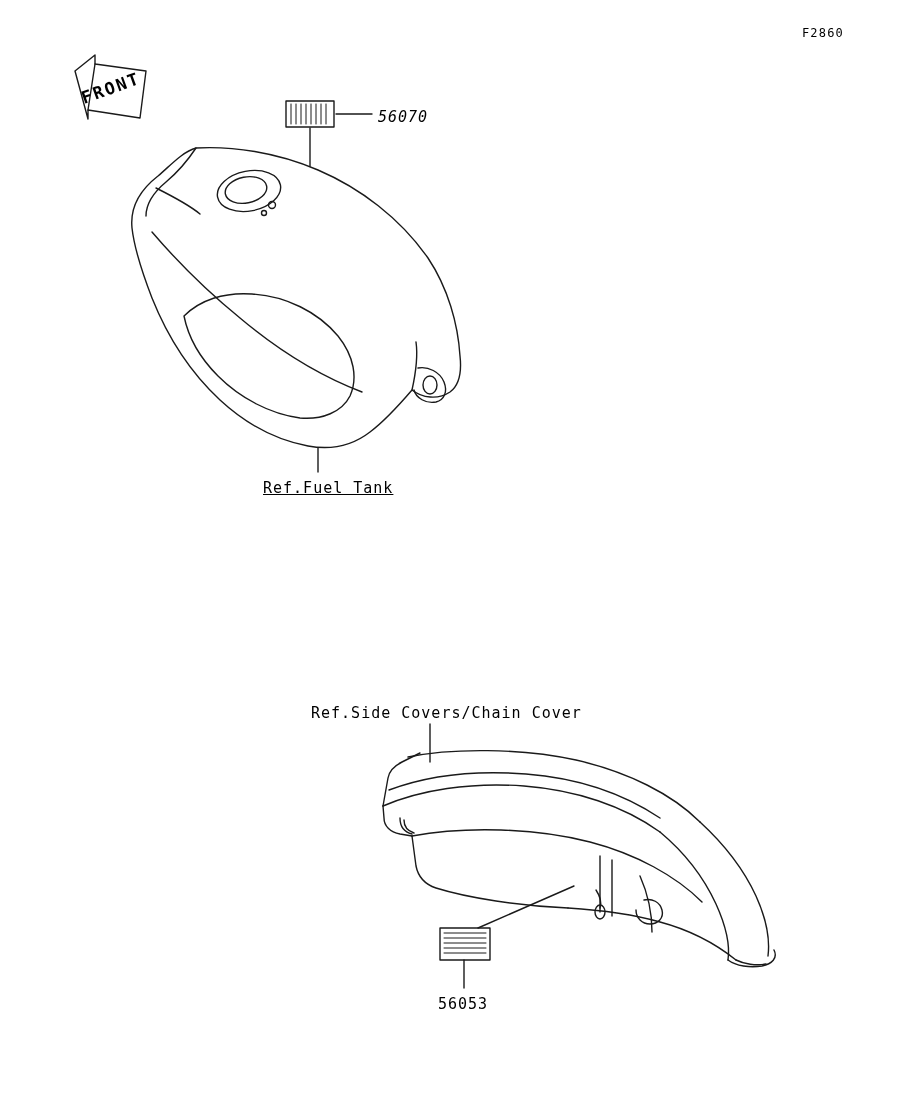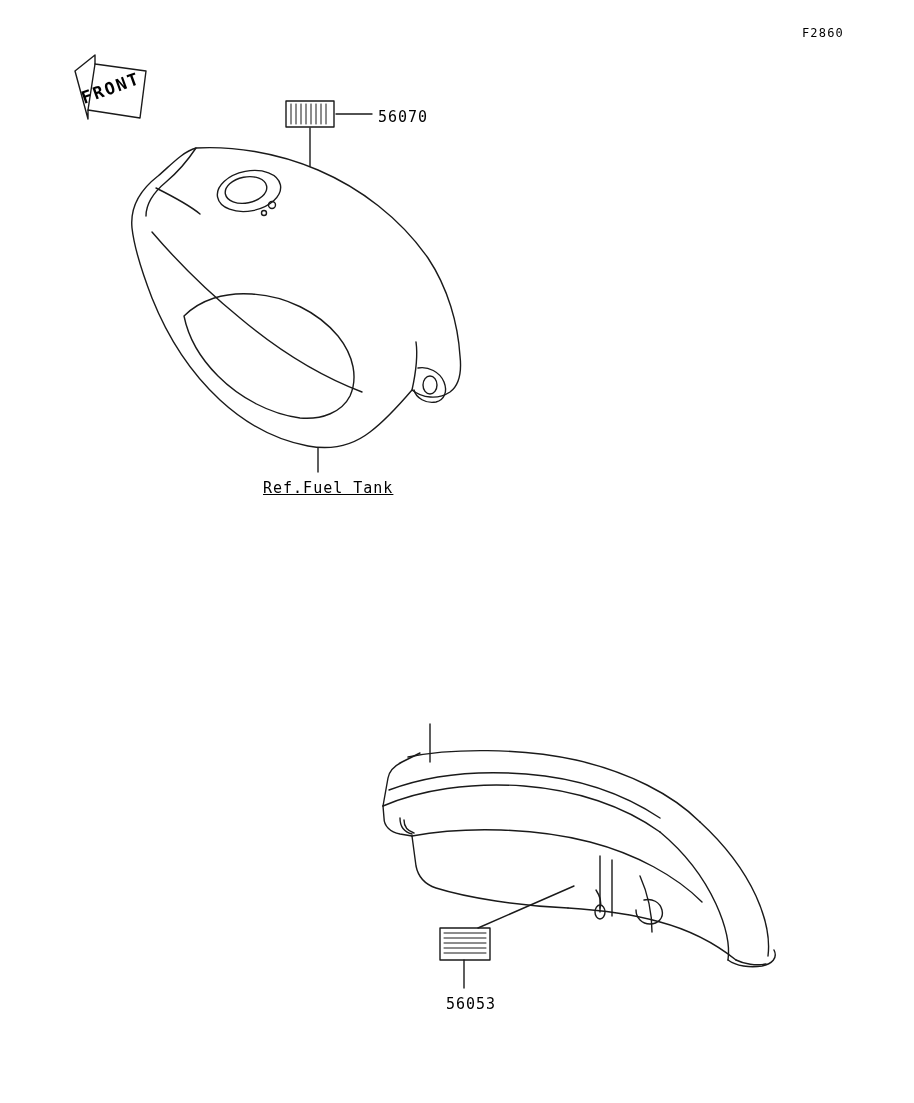--- a/index.html
+++ b/index.html
@@ -31,34 +31,34 @@
   }
   #diagram-code {
     right: 70px;
     top: 26px;
     font-size: 12px;
     letter-spacing: 1.2px;
   }
   #label-56070 {
     left: 378px;
     top: 108px;
+    font-style: italic;
   }
   #label-ref-fuel-tank {
     left: 263px;
     top: 479px;
     text-decoration: underline;
   }
   #label-ref-side-covers {
     left: 311px;
     top: 704px;
   }
   #label-56053 {
     left: 438px;
     top: 995px;
-    margin-left: 8px;
   }
   svg.art {
     position: absolute;
     left: 0;
     top: 0;
     width: 914px;
     height: 1103px;
   }
   svg.art * {
     vector-effect: non-scaling-stroke;
@@ -153,20 +153,21 @@
 
     </g>
   </svg>
 
   <div class="label" id="diagram-code">F2860</div>
 
   <div class="label" id="label-56070">56070</div>
 
   <div class="label" id="label-ref-fuel-tank">Ref.Fuel Tank</div>
 
+  <div class="label" id="label-ref-side-covers">Ref.Side Covers/Chain Cover</div>
 
   <div class="label" id="label-56053">56053</div>
 
   <svg class="art" viewBox="0 0 914 1103" xmlns="http://www.w3.org/2000/svg">
     <text class="front-text" x="84" y="104" fill="#000000" transform="rotate(-20 84 104)">FRONT</text>
   </svg>
 
 </div>
 
 </body></html>

